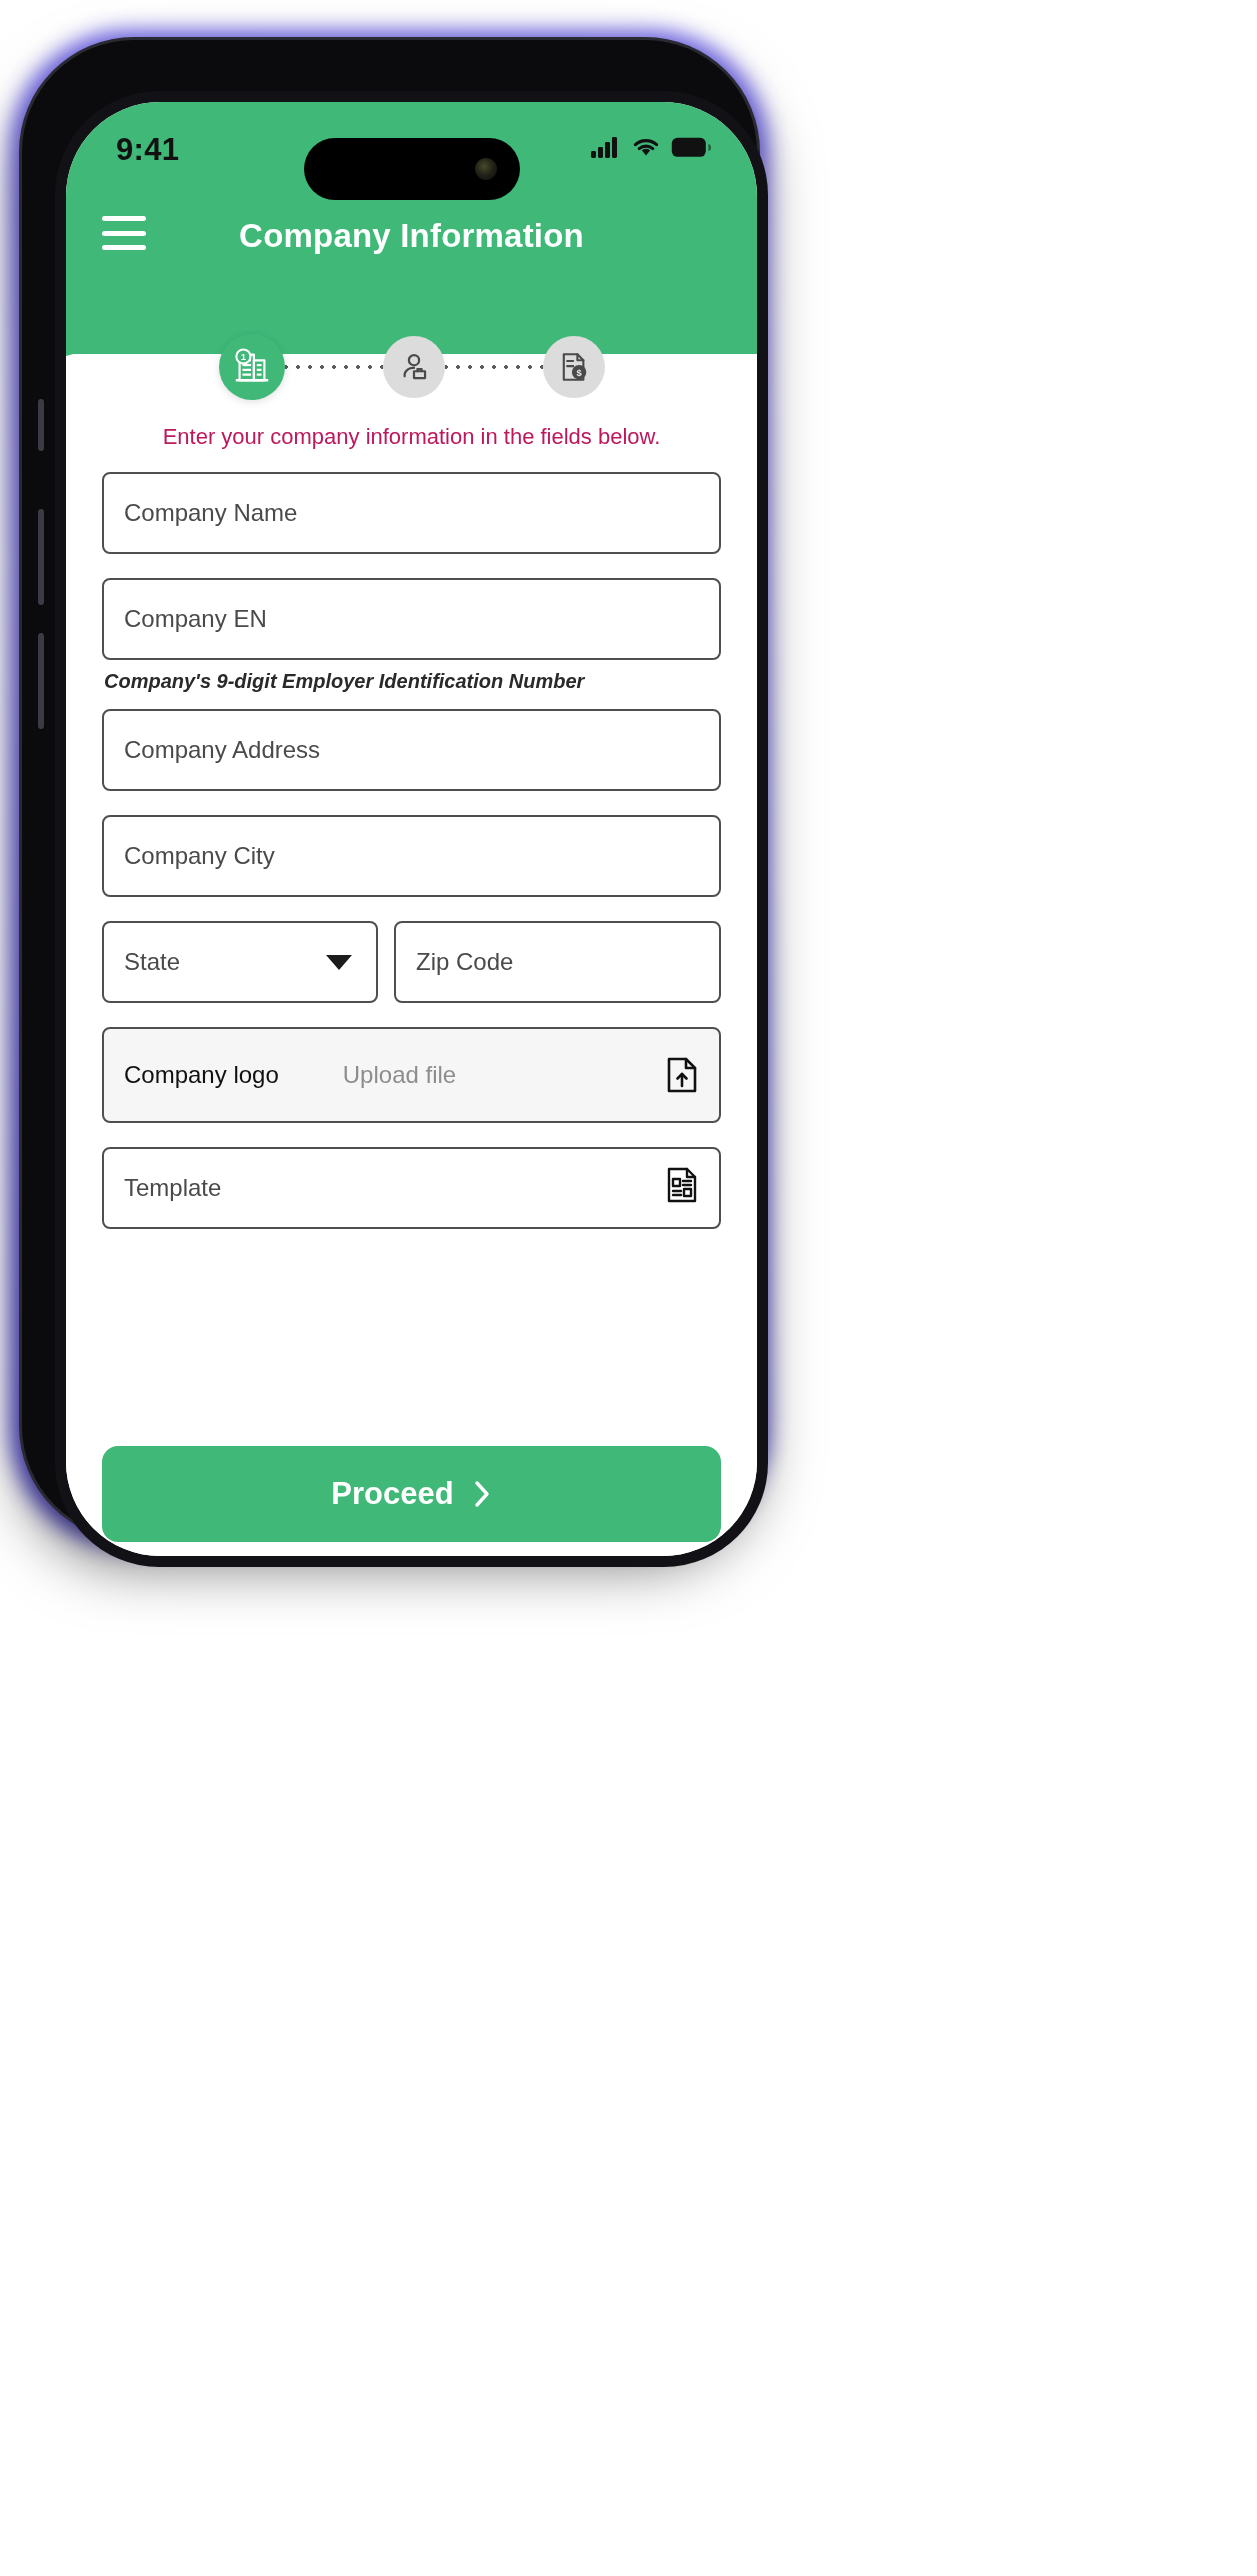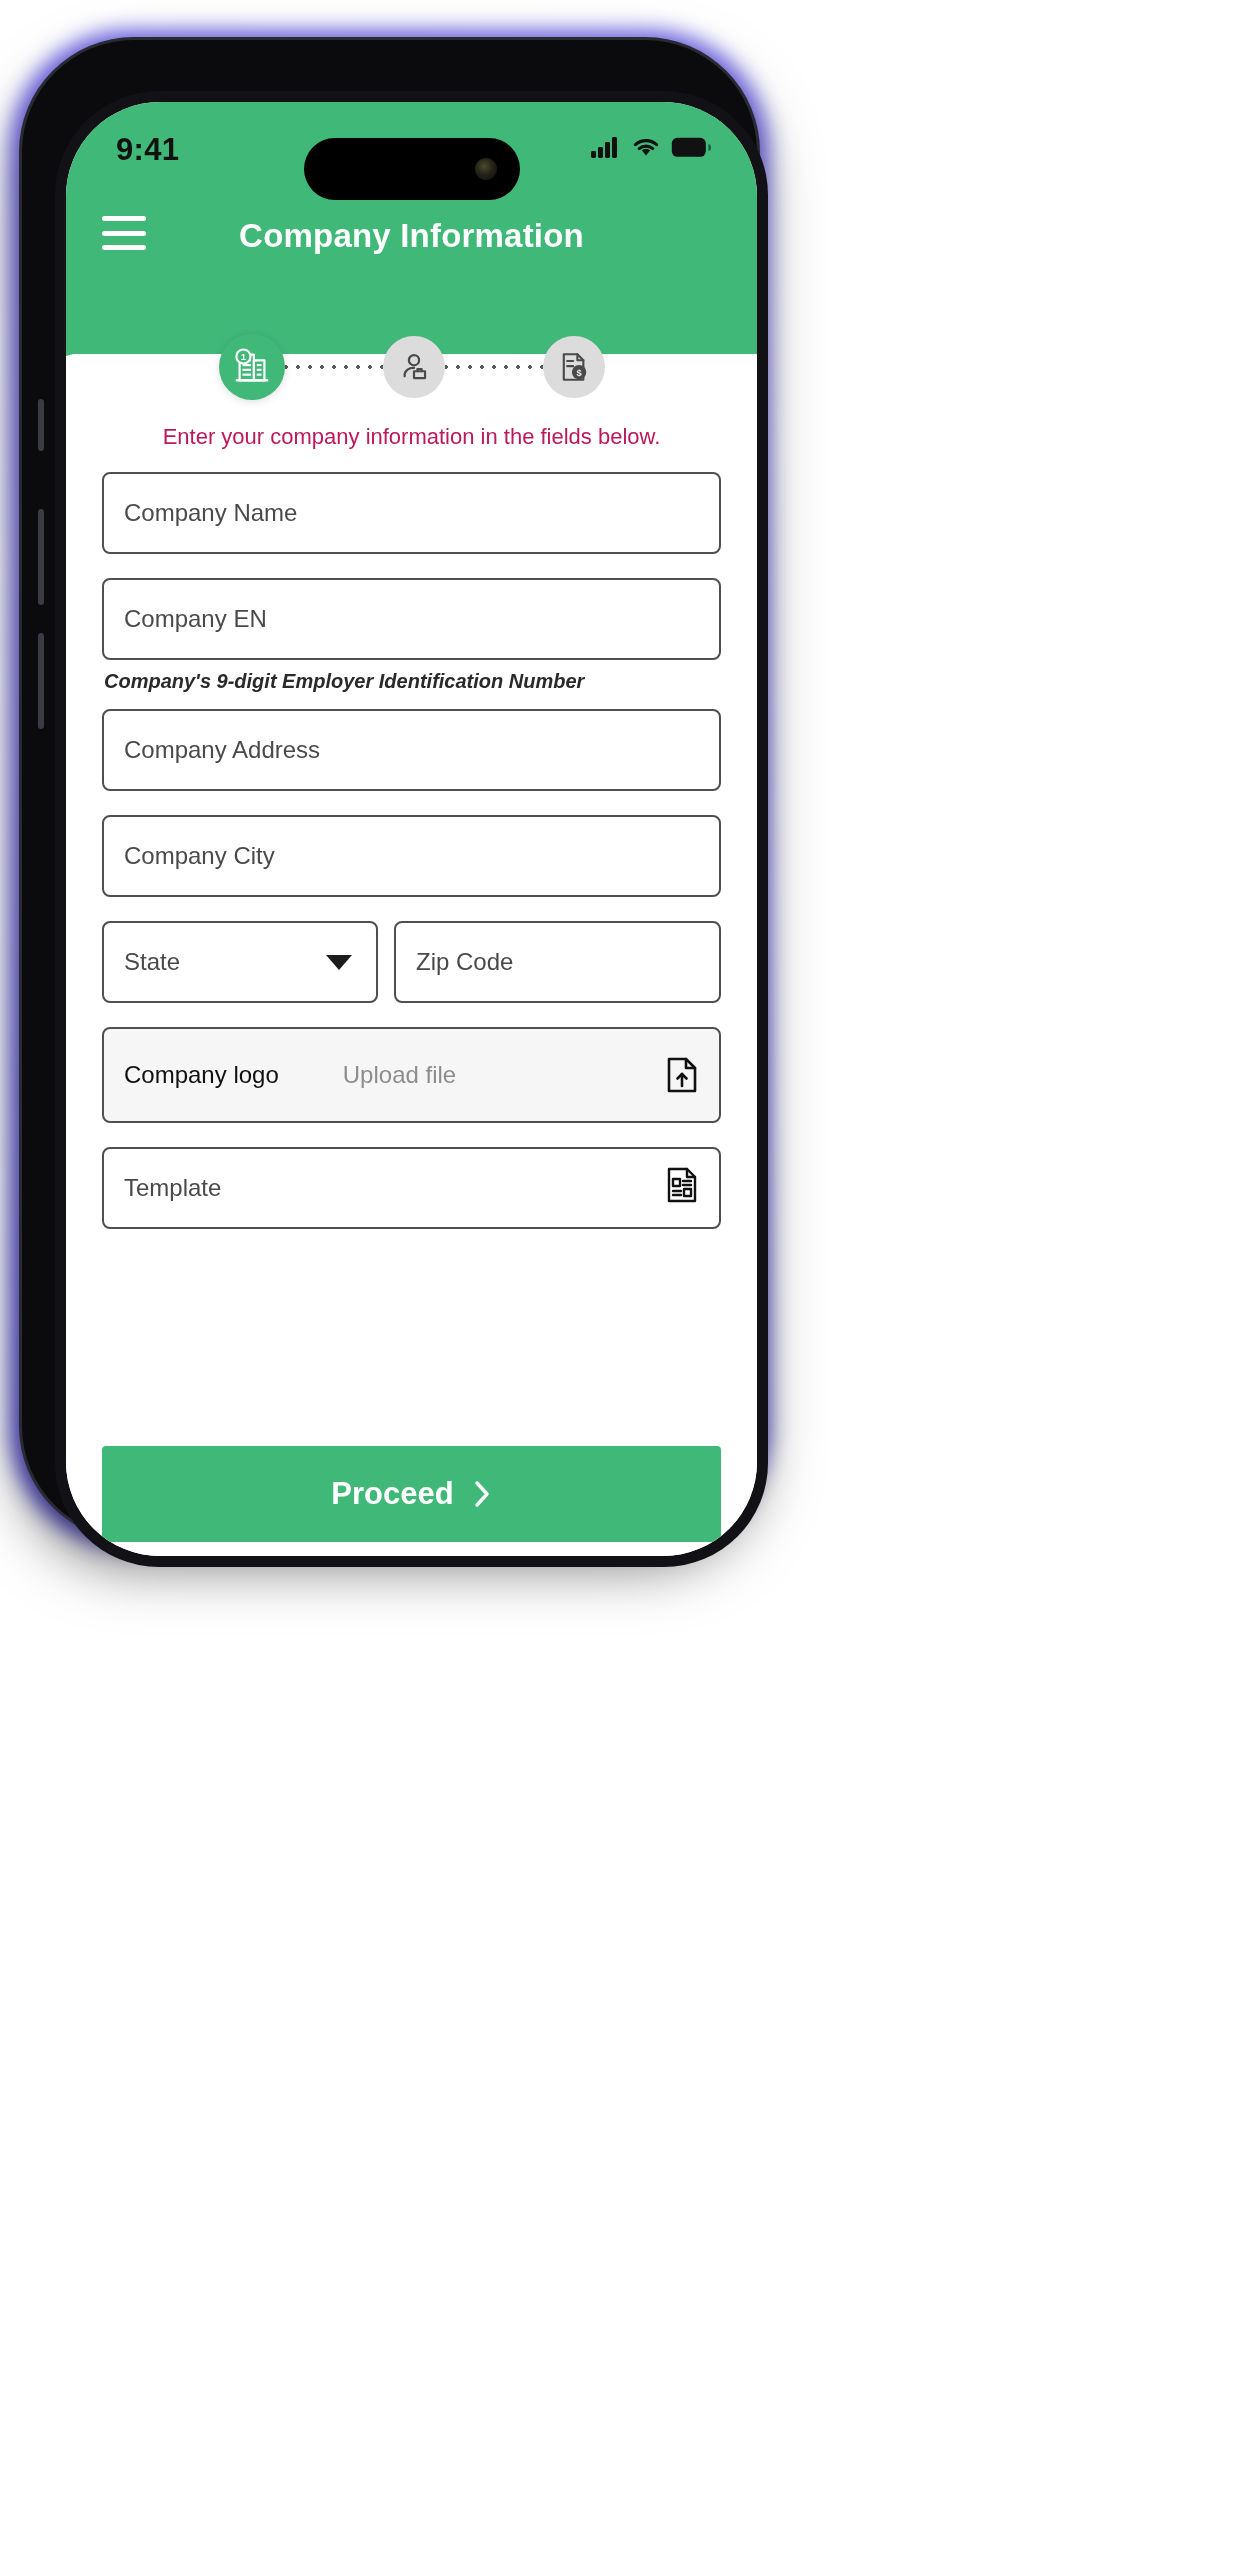--- a/index.html
+++ b/index.html
@@ -289,21 +289,21 @@
   .field.template { justify-content: space-between; }
 
   
   .proceed {
     position: absolute;
     left: 36px;
     bottom: 14px;
     width: 619px;
     height: 96px;
     background: #3fb878;
-    border-radius: 4px;
+    border-radius: 16px;
     display: flex;
     align-items: center;
     justify-content: center;
     gap: 18px;
     cursor: pointer;
     border: none;
   }
   .proceed-label {
     font-size: 31px;
     font-weight: 700;

